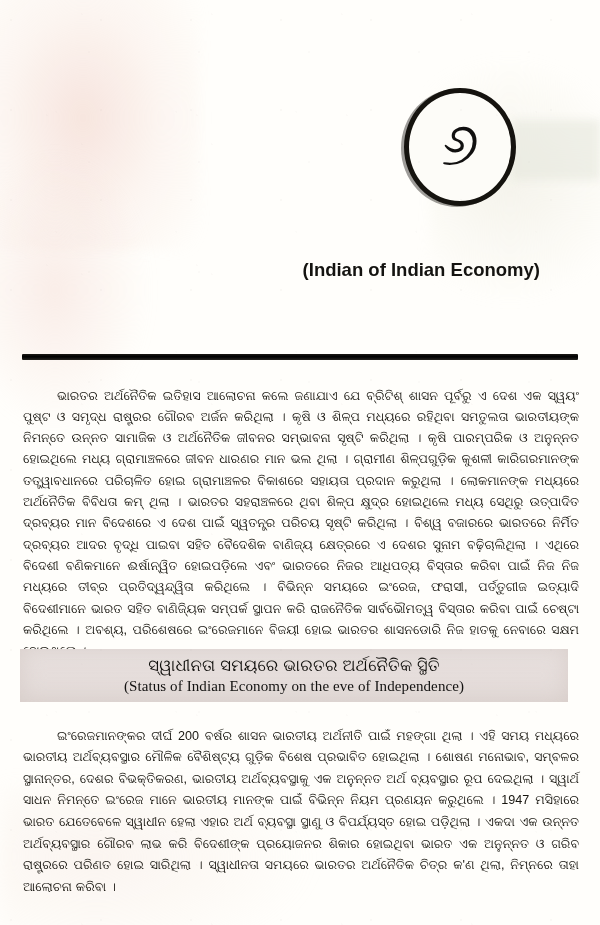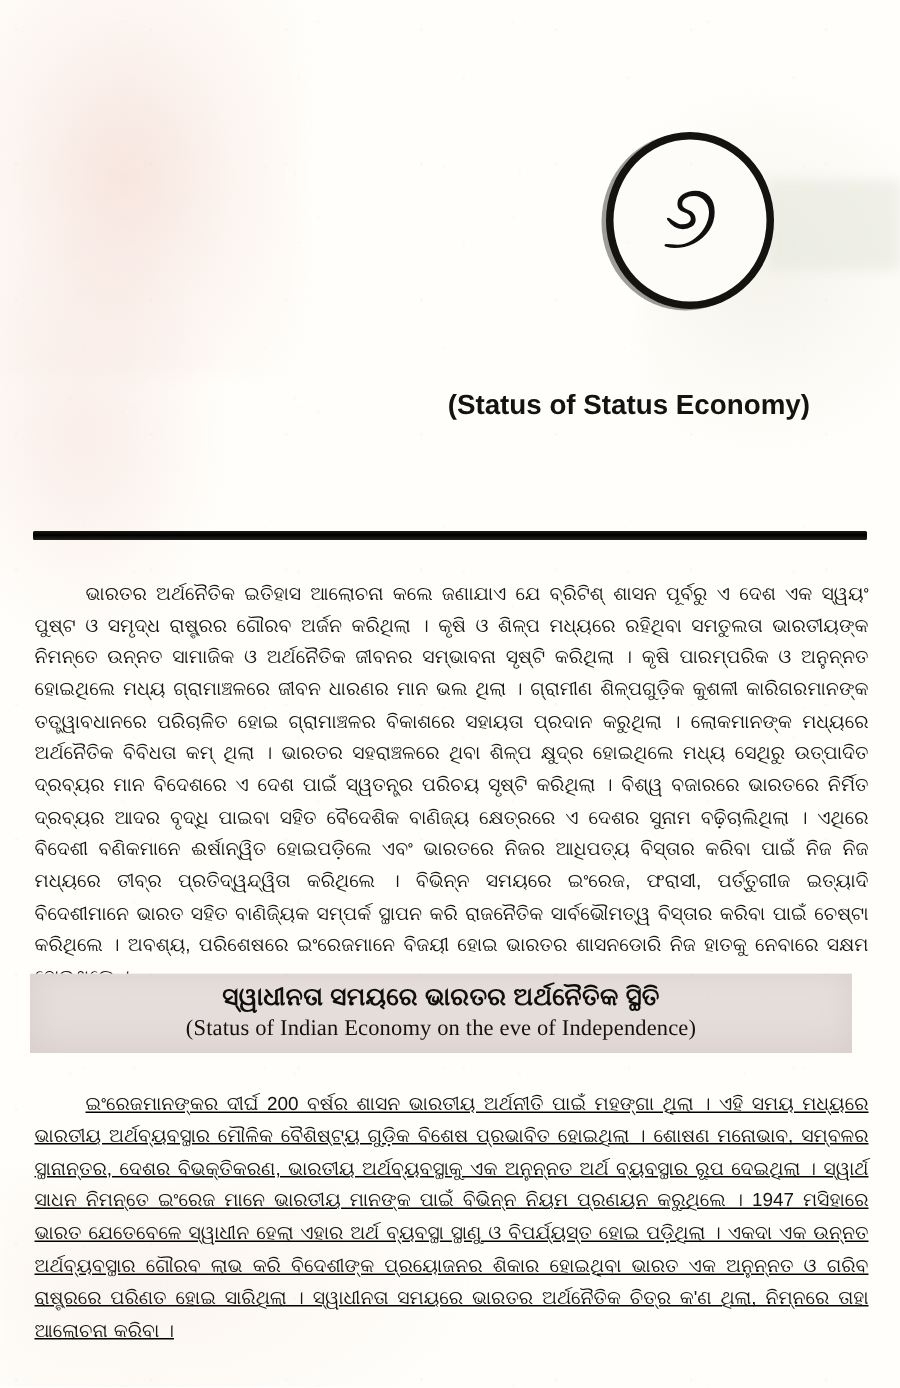--- a/index.html
+++ b/index.html
@@ -153,21 +153,20 @@
     position: absolute;
     left: 23px;
     top: 373px;
     width: 556px;
   }
   .body-2 {
     position: absolute;
     left: 23px;
     top: 713px;
     width: 556px;
-    text-decoration: underline;
   }
   .para {
     font-family: "Liberation Sans", "DejaVu Sans", sans-serif;
     font-size: 12.6px;
     line-height: 21.3px;
     color: #17150f;
     text-align: justify;
     text-justify: inter-word;
     text-indent: 34px;
     word-spacing: 0.6px;
@@ -187,21 +186,21 @@
                 #e9e2e0 0%, #e6dedc 40%, #e3dbd8 100%);
     display: flex;
     flex-direction: column;
     align-items: center;
     justify-content: center;
     box-shadow: inset 0 0 22px rgba(210, 198, 194, 0.7);
   }
   .section-head-odia {
     font-family: "Liberation Sans", "DejaVu Sans", sans-serif;
     font-size: 16.5px;
-    font-weight: bold;
+    font-weight: normal;
     color: #100f0c;
     line-height: 1.2;
     letter-spacing: 0.2px;
   }
   .section-head-en {
     font-family: "Liberation Serif", "DejaVu Serif", serif;
     font-size: 15px;
     font-weight: normal;
     color: #121110;
     margin-top: 3px;
@@ -233,21 +232,21 @@
   <div class="tint-cream-right"></div>
   <div class="tint-band-right"></div>
   <div class="tint-warm-bottom"></div>
 
   <div class="chapter-badge">
     <div class="ring"></div>
     <div class="numeral">୬</div>
   </div>
 
   <div class="title-block">
-    <div class="title-en">(Status of Status Economy)</div>
+    <div class="title-en">(Indian of Indian Economy)</div>
   </div>
 
   <div class="rule"></div>
 
   <div class="body-1">
     <p class="para">ଭାରତର ଅର୍ଥନୈତିକ ଇତିହାସ ଆଲୋଚନା କଲେ ଜଣାଯାଏ ଯେ ବ୍ରିଟିଶ୍ ଶାସନ ପୂର୍ବରୁ ଏ ଦେଶ ଏକ ସ୍ୱୟଂ ପୁଷ୍ଟ ଓ ସମୃଦ୍ଧ ରାଷ୍ଟ୍ରର ଗୌରବ ଅର୍ଜନ କରିଥିଲା । କୃଷି ଓ ଶିଳ୍ପ ମଧ୍ୟରେ ରହିଥିବା ସମତୁଲତା ଭାରତୀୟଙ୍କ ନିମନ୍ତେ ଉନ୍ନତ ସାମାଜିକ ଓ ଅର୍ଥନୈତିକ ଜୀବନର ସମ୍ଭାବନା ସୃଷ୍ଟି କରିଥିଲା । କୃଷି ପାରମ୍ପରିକ ଓ ଅନୁନ୍ନତ ହୋଇଥିଲେ ମଧ୍ୟ ଗ୍ରାମାଞ୍ଚଳରେ ଜୀବନ ଧାରଣର ମାନ ଭଲ ଥିଲା । ଗ୍ରାମୀଣ ଶିଳ୍ପଗୁଡ଼ିକ କୁଶଳୀ କାରିଗରମାନଙ୍କ ତତ୍ତ୍ୱାବଧାନରେ ପରିଚାଳିତ ହୋଇ ଗ୍ରାମାଞ୍ଚଳର ବିକାଶରେ ସହାୟତା ପ୍ରଦାନ କରୁଥିଲା । ଲୋକମାନଙ୍କ ମଧ୍ୟରେ ଅର୍ଥନୈତିକ ବିବିଧତା କମ୍ ଥିଲା । ଭାରତର ସହରାଞ୍ଚଳରେ ଥିବା ଶିଳ୍ପ କ୍ଷୁଦ୍ର ହୋଇଥିଲେ ମଧ୍ୟ ସେଥିରୁ ଉତ୍ପାଦିତ ଦ୍ରବ୍ୟର ମାନ ବିଦେଶରେ ଏ ଦେଶ ପାଇଁ ସ୍ୱତନ୍ତ୍ର ପରିଚୟ ସୃଷ୍ଟି କରିଥିଲା । ବିଶ୍ୱ ବଜାରରେ ଭାରତରେ ନିର୍ମିତ ଦ୍ରବ୍ୟର ଆଦର ବୃଦ୍ଧି ପାଇବା ସହିତ ବୈଦେଶିକ ବାଣିଜ୍ୟ କ୍ଷେତ୍ରରେ ଏ ଦେଶର ସୁନାମ ବଢ଼ିଚାଲିଥିଲା । ଏଥିରେ ବିଦେଶୀ ବଣିକମାନେ ଈର୍ଷାନ୍ୱିତ ହୋଇପଡ଼ିଲେ ଏବଂ ଭାରତରେ ନିଜର ଆଧିପତ୍ୟ ବିସ୍ତାର କରିବା ପାଇଁ ନିଜ ନିଜ ମଧ୍ୟରେ ତୀବ୍ର ପ୍ରତିଦ୍ୱନ୍ଦ୍ୱିତା କରିଥିଲେ । ବିଭିନ୍ନ ସମୟରେ ଇଂରେଜ, ଫରାସୀ, ପର୍ତ୍ତୁଗୀଜ ଇତ୍ୟାଦି ବିଦେଶୀମାନେ ଭାରତ ସହିତ ବାଣିଜ୍ୟିକ ସମ୍ପର୍କ ସ୍ଥାପନ କରି ରାଜନୈତିକ ସାର୍ବଭୌମତ୍ୱ ବିସ୍ତାର କରିବା ପାଇଁ ଚେଷ୍ଟା କରିଥିଲେ । ଅବଶ୍ୟ, ପରିଶେଷରେ ଇଂରେଜମାନେ ବିଜୟୀ ହୋଇ ଭାରତର ଶାସନଡୋରି ନିଜ ହାତକୁ ନେବାରେ ସକ୍ଷମ ହୋଇଥିଲେ ।</p>
   </div>
 
   <div class="section-head">
     <div class="section-head-odia">ସ୍ୱାଧୀନତା ସମୟରେ ଭାରତର ଅର୍ଥନୈତିକ ସ୍ଥିତି</div>

